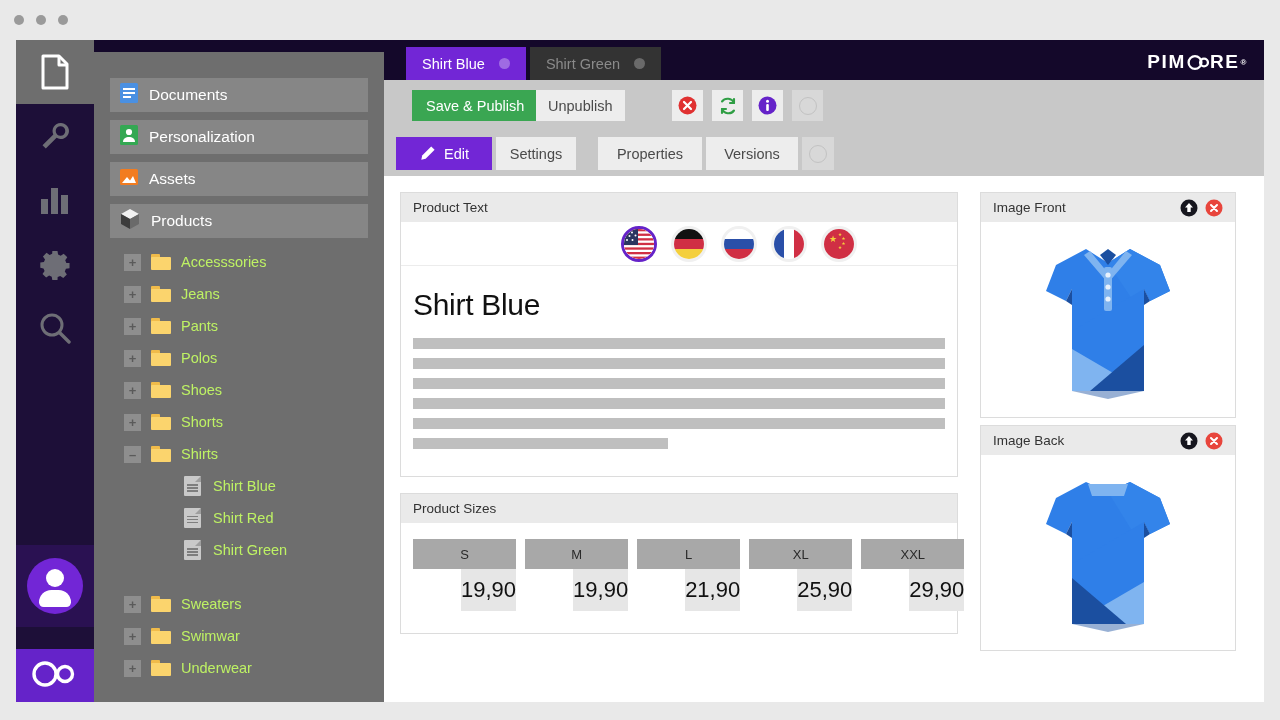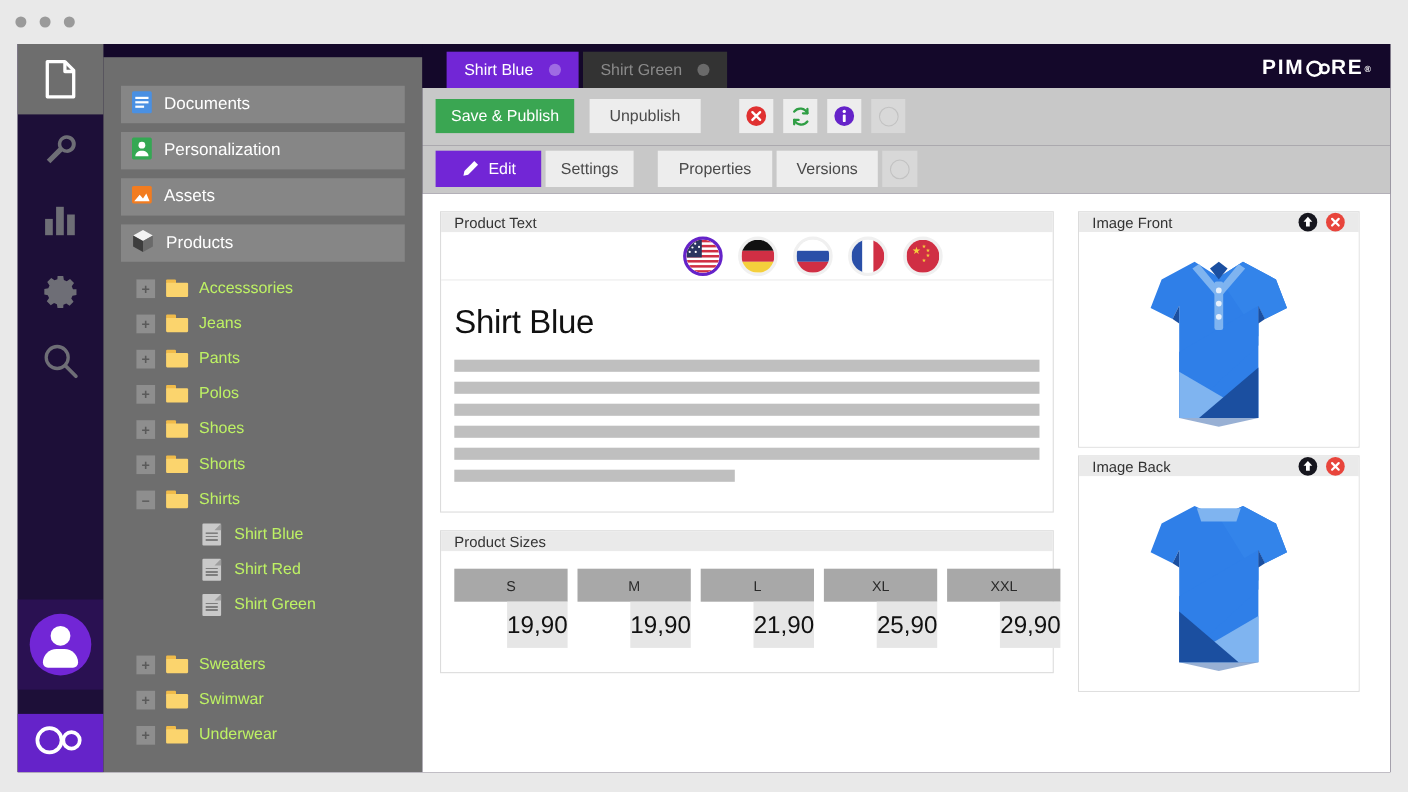--- a/index.html
+++ b/index.html
@@ -57,38 +57,38 @@
   .pimcore sup { font-size: 8px; vertical-align: super; margin-left: 1px;}
 
   .tabs-top { position: absolute; left: 22px; top: 7px; display: flex; gap: 4px; }
   .tab-top { height: 33px; padding: 0 16px; display: flex; align-items: center; gap: 14px; font-size: 14.5px; }
   .tab-top.active { background: #7226d6; color: #fff; }
   .tab-top.inactive { background: #333333; color: #8a8a8a; }
   .tab-close { width: 11px; height: 11px; border-radius: 50%; background: rgba(255,255,255,.32); }
   .tab-top.inactive .tab-close { background: #6a6a6a; }
 
   .toolbar { position: absolute; left: 0; top: 40px; width: 880px; height: 52px; background: #c8c8c8; }
-  .btn-green { position: absolute; left: 12px; top: 10px; height: 31px; padding: 0 14px; background: #3aa652; color:#fff;
+  .btn-green { position: absolute; left: 28px; top: 10px; height: 31px; padding: 0 14px; background: #3aa652; color:#fff;
                display:flex; align-items:center; font-size: 14.5px; }
-  .btn-gray { position: absolute; left: 152px; top: 10px; height: 31px; padding: 0 18px; background: #ededed; color:#4a4a4a;
+  .btn-gray { position: absolute; left: 152px; top: 10px; height: 31px; padding: 0 12px; background: #ededed; color:#4a4a4a;
               display:flex; align-items:center; font-size: 14.5px; }
   .icobtn { position: absolute; top: 10px; width: 31px; height: 31px; background:#ededed; display:flex; align-items:center; justify-content:center; }
   .circle-ph { width: 18px; height: 18px; border-radius: 50%; border: 1.5px solid #c2c2c2; }
 
   .tabs-sub { position: absolute; left: 0; top: 92px; width: 880px; height: 44px; background: #c8c8c8; }
   .stab { position: absolute; top: 5px; height: 33px; display:flex; align-items:center; justify-content:center; gap:8px; font-size: 14.5px; }
   .stab.active { background: #7226d6; color: #fff; }
   .stab.norm { background: #ededed; color: #4a4a4a; }
   .stab.ph { background: #d8d8d8; }
 
   .content { position: absolute; left: 0; top: 136px; width: 880px; height: 526px; background: #fff; padding: 16px 12px 0 16px; }
 
   
   .panel { border: 1px solid #dcdcdc; background: #fff; }
-  .panel-head { height: 18px; background: #eaeaea; display: flex; align-items: center; padding: 0 12px; font-size: 13.5px; color: #333; }
+  .panel-head { height: 29px; background: #eaeaea; display: flex; align-items: center; padding: 0 12px; font-size: 13.5px; color: #333; }
   .panel-head .spacer { flex: 1; }
   .hdr-btn { width: 18px; height: 18px; border-radius: 50%; display:flex; align-items:center; justify-content:center; margin-left: 7px; }
 
   .left-col { position: absolute; left: 16px; top: 16px; width: 558px; }
   .right-col { position: absolute; left: 596px; top: 16px; width: 256px; }
 
   .flags { height: 44px; display: flex; align-items: center; justify-content: center; gap: 14px; border-bottom: 1px solid #ececec; padding-left: 120px;}
   .flag { width: 36px; height: 36px; border-radius: 50%; overflow: hidden; position: relative; border: 3px solid #f0f0f0; }
   .flag.sel { border-color: #6523c9; }
   .title-big { font-size: 30px; color: #111; padding: 22px 12px 16px 12px; letter-spacing: -0.3px; }

